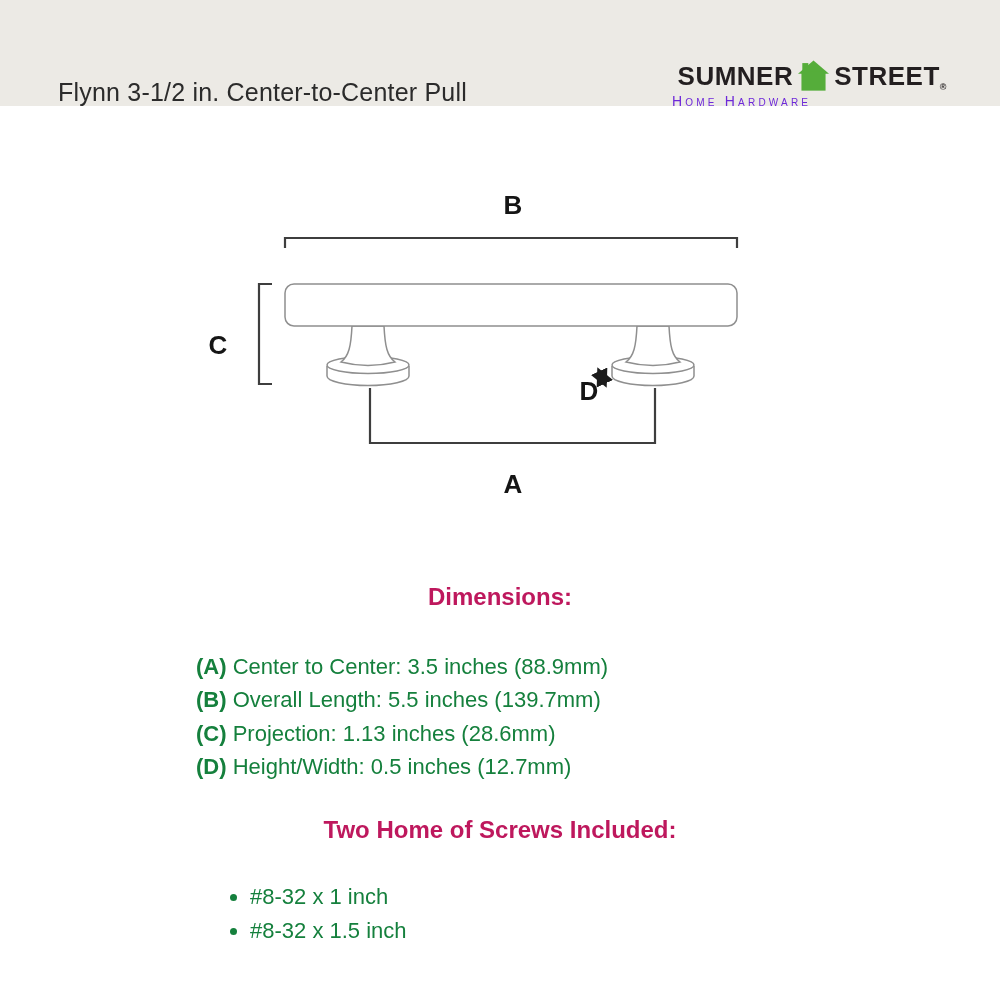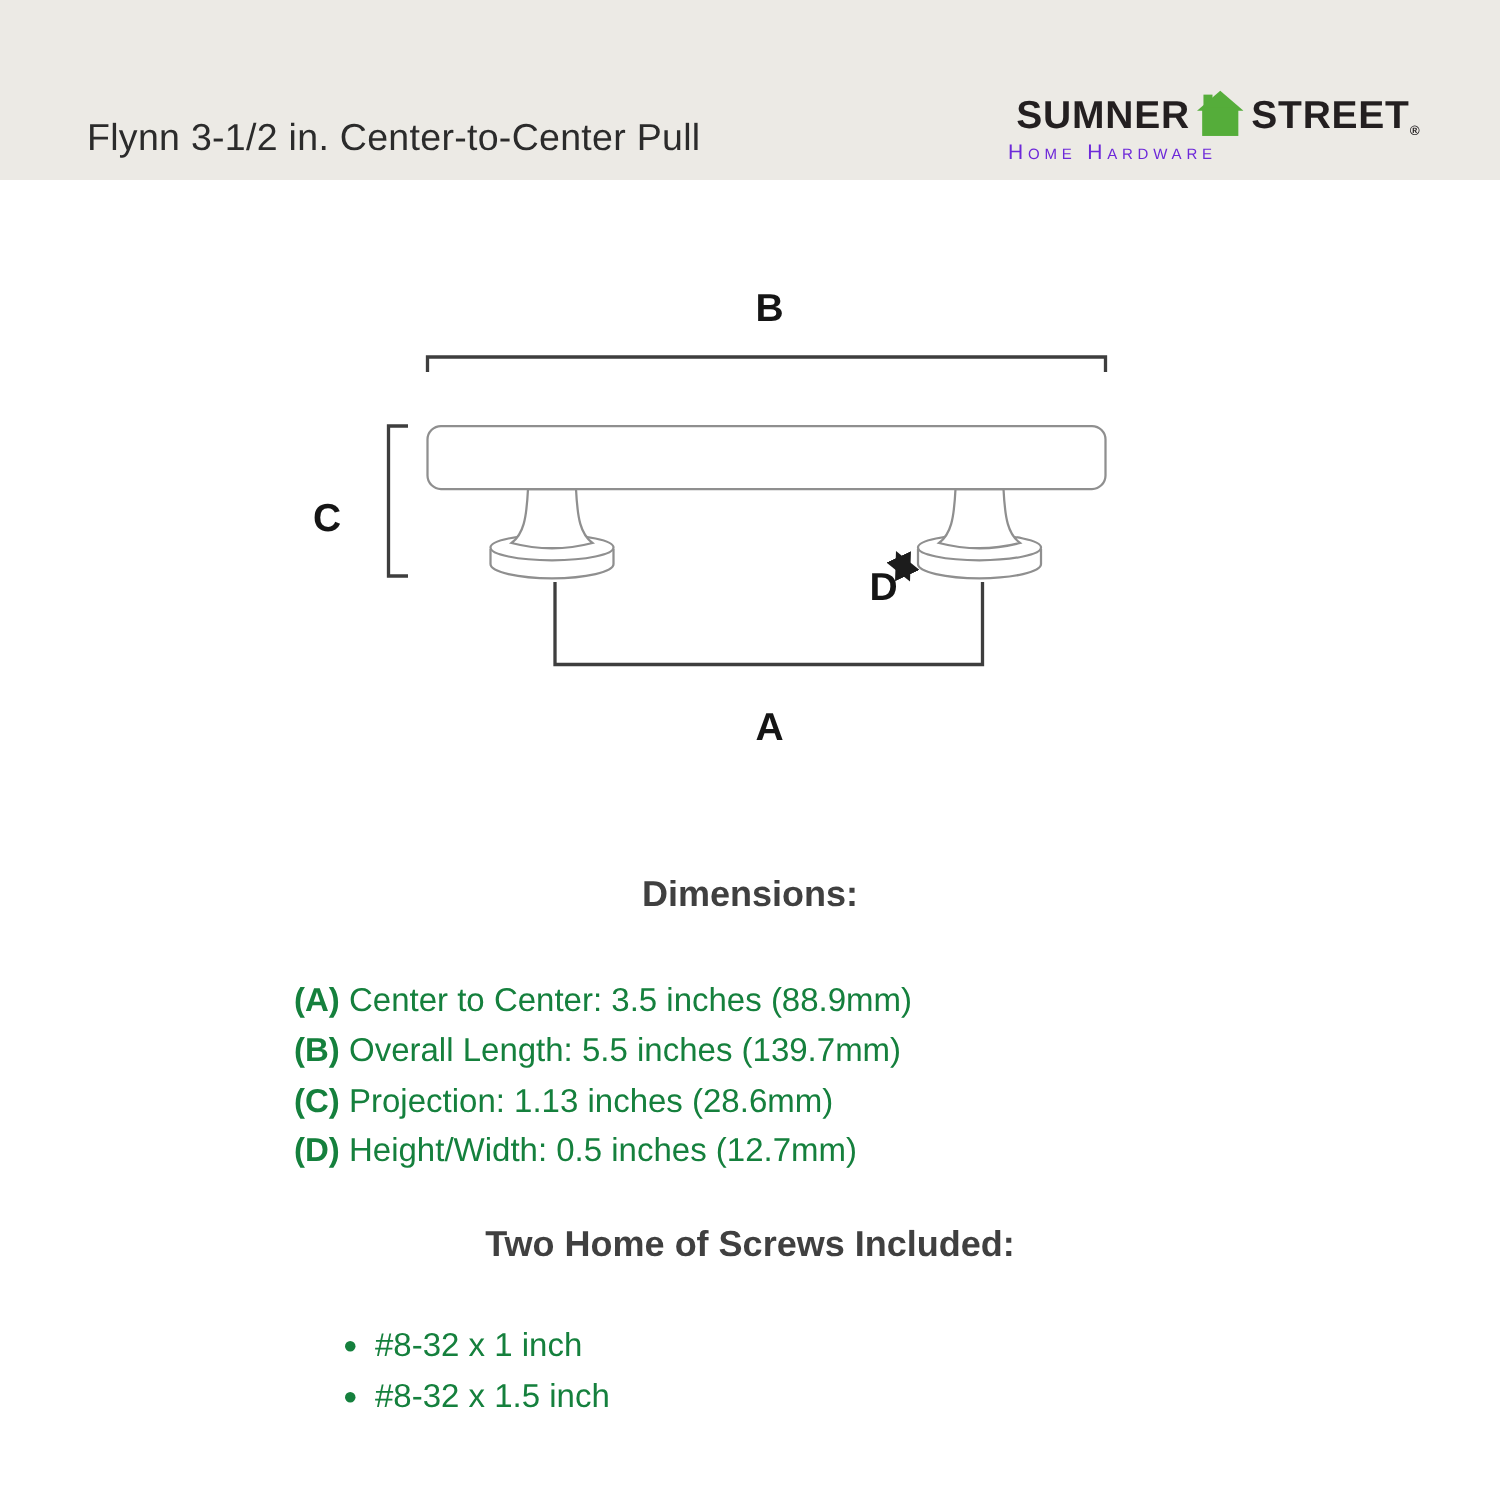--- a/index.html
+++ b/index.html
@@ -3,21 +3,21 @@
 <meta charset="utf-8">
 <style>
   html,body{margin:0;padding:0;}
   body{
     width:1000px;height:1000px;position:relative;background:#ffffff;
     font-family:"Liberation Sans","DejaVu Sans",sans-serif;
     color:#1c1c1c;overflow:hidden;
   }
   
   .header{
-    position:absolute;left:0;top:0;width:1000px;height:120px;
+    position:absolute;left:0;top:0;width:1000px;height:106px;
     background:#eceae5;
   }
   .product-title{
     position:absolute;left:58px;top:78px;
     font-size:25px;font-weight:400;color:#2b2b2b;letter-spacing:.2px;
   }
   .logo{
     position:absolute;right:48px;top:60px;width:280px;text-align:left;
   }
   .logo-row{
@@ -31,21 +31,21 @@
   .logo-tagline{
     margin-top:1px;font-size:14px;color:#6d28d9;letter-spacing:3.2px;
     font-variant:small-caps;font-weight:400;
   }
   
   .diagram{position:absolute;left:0;top:150px;}
   .dim-label{font-family:"Liberation Sans","DejaVu Sans",sans-serif;font-size:26px;font-weight:700;fill:#151515;}
   
   .center-heading{
     position:absolute;left:0;width:100%;box-sizing:border-box;
-    text-align:center;font-size:24px;font-weight:700;color:#404040;
+    text-align:center;font-size:24px;font-weight:700;color:#be185d;
   }
   .dims-heading{top:583px;}
   .screws-heading{top:816px;}
   .dims-list{
     position:absolute;left:196px;top:650px;
     font-size:22px;line-height:33.3px;color:#15803d;
   }
   .dims-list .row{white-space:pre;}
   .dims-list .lbl{font-weight:700;}
   .screws-list{

